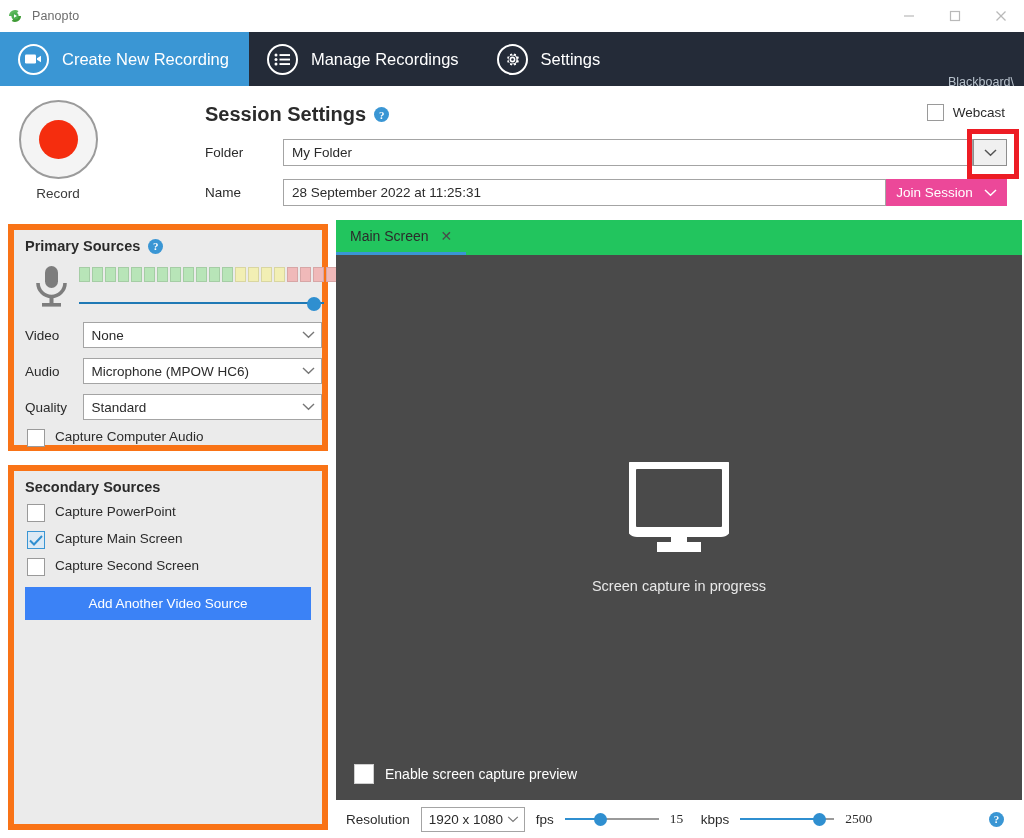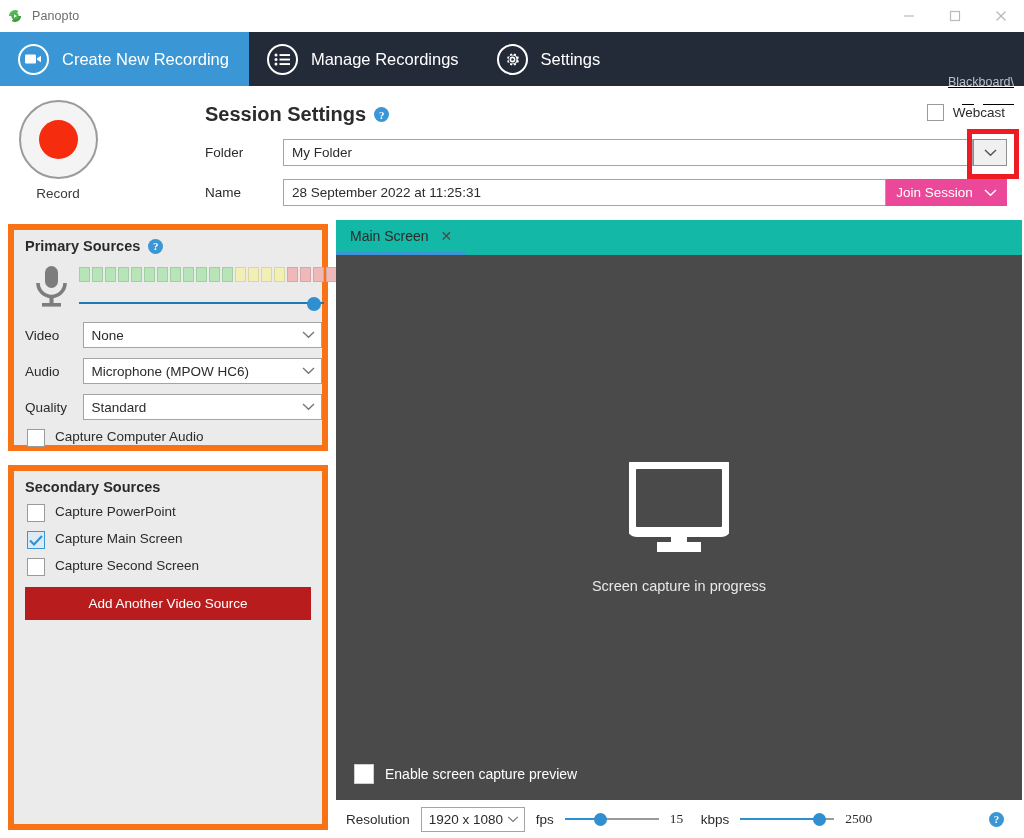--- a/index.html
+++ b/index.html
@@ -37,21 +37,21 @@
   }
   .navtab.active { background:#3a96d4; }
   .nav-ico {
     width:31px; height:31px; border:2px solid #fff; border-radius:50%;
     display:flex; align-items:center; justify-content:center; flex:none;
   }
   .nav-ico svg { display:block; }
   .user-area {
     position:absolute; right:10px; top:32px; height:54px;
     display:flex; flex-direction:column; align-items:flex-end;
-    justify-content:center; line-height:1.25;text-decoration:underline;
+    justify-content:center; line-height:1.25;
   }
   .user-name { color:#b8c2cc; font-size:12.5px; }
   .signout { color:#ffffff; font-size:13px; font-weight:bold; cursor:pointer; }
 
   
   .record-wrap {
     position:absolute; left:18px; top:100px; width:80px;
     display:flex; flex-direction:column; align-items:center;
   }
   .record-btn {
@@ -145,29 +145,29 @@
   }
   .select span:first-child { flex:1; }
   .chev { flex:none; }
 
   .chk-row {
     display:flex; align-items:flex-start; gap:10px; margin:9px 0 0 13px;
     font-size:13.5px; color:#2b2b2b;
   }
   .chk-row .cbox { width:18px; height:18px; }
   .add-src-btn {
-    margin:11px 11px 0 11px; height:33px; background:#b91c1c; color:#fff;
+    margin:11px 11px 0 11px; height:33px; background:#3b82f6; color:#fff;
     font-size:13.5px; display:flex; align-items:center; justify-content:center;
     cursor:pointer;
   }
 
   
   .preview-wrap { position:absolute; left:336px; top:220px; width:686px; height:618px; }
   .tabstrip {
-    height:35px; background:#14b8a6; display:flex; 
+    height:35px; background:#22c55e; display:flex; 
   }
   .tab {
     height:35px; display:flex; align-items:center; gap:12px; padding:0 14px;
     font-size:14px; color:#2b2b2b; border-bottom:3px solid transparent; cursor:pointer;
   }
   .tab.active { border-bottom-color:#3a96d4; }
   .tab-close { font-size:14px; color:#4a4a4a; cursor:pointer; }
 
   .preview {
     position:relative; height:545px; background:#4a4a4a;

